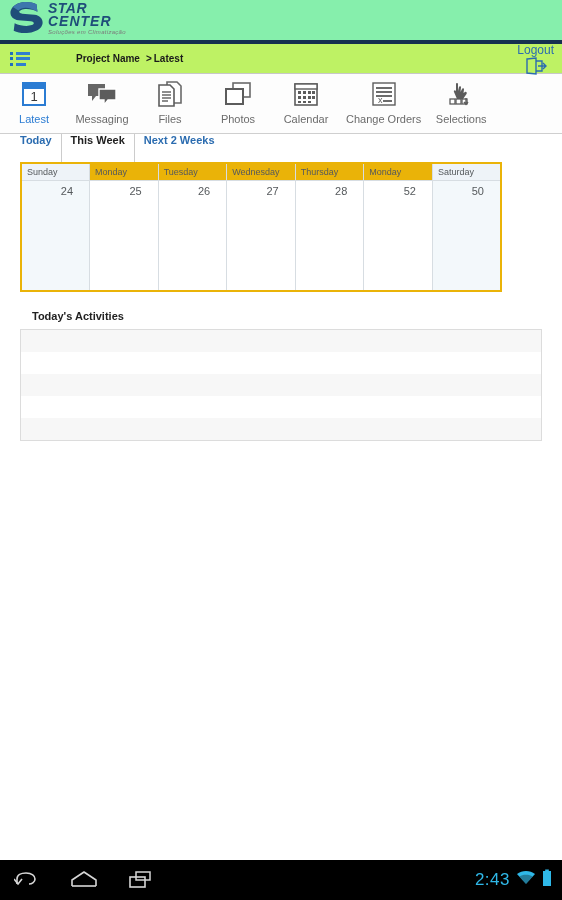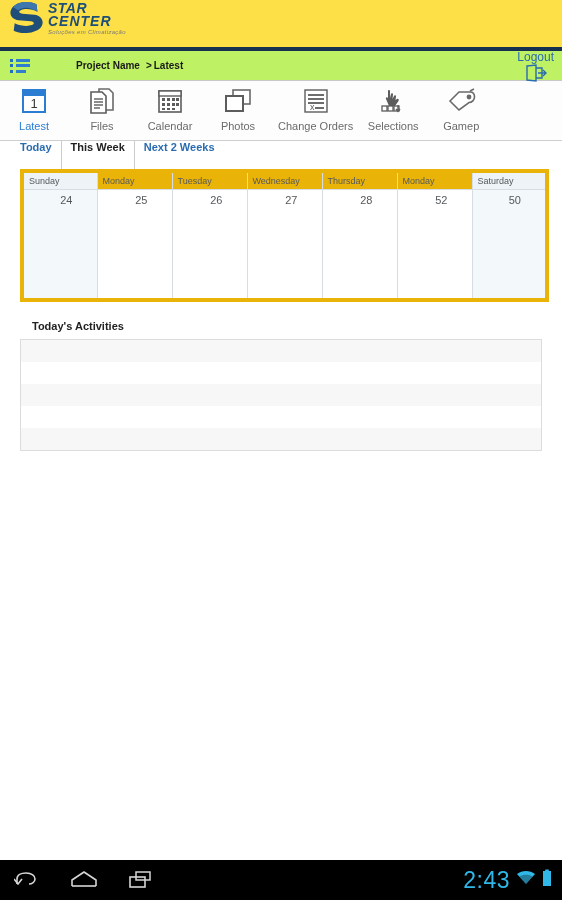--- a/index.html
+++ b/index.html
@@ -5,22 +5,22 @@
   * { margin:0; padding:0; box-sizing:border-box; }
   html, body {
     width:562px; height:900px;
     background:#ffffff;
     font-family:"Liberation Sans", sans-serif;
     overflow:hidden;
   }
 
   
   .logo-bar{
-    height:47px; width:100%;
-    background:#fde047;
+    height:40px; width:100%;
+    background:#86efac;
     position:relative;
   }
   .logo-wrap{
     position:absolute; left:8px; top:1px;
     display:flex; align-items:flex-start;
   }
   .logo-mark{ width:38px; height:33px; margin-right:2px; }
   .logo-text{ padding-top:1px; }
   .logo-line1, .logo-line2{
     font-family:"Liberation Sans", sans-serif;
@@ -93,38 +93,38 @@
     padding-left:20px; font-size:11px; font-weight:bold;
   }
   .subtab{ color:#2b6cb0; cursor:pointer; padding:0 9px; }
   .subtab:first-child{ padding-left:0; }
   .subtab.active{ color:#222222; }
   .subtab + .subtab{ border-left:1px solid #cccccc; }
 
   
   .cal{
     margin:0 20px 0 20px;
-    width:529px;
-    border:4px solid #eab308;
+    width:482px;
+    border:2px solid #eab308;
     border-collapse:collapse;
     table-layout:fixed;
   }
   .cal th{
     background:#eab308;
     border:1px solid #d7dde2;
     font-size:9px; font-weight:normal; color:#55595c;
     text-align:left; padding:3px 5px;
     height:17px;
   }
   .cal td{
     border:1px solid #d7dde2;
     height:110px;
     vertical-align:top;
     text-align:right;
-    padding:4px 24px;
+    padding:4px 16px;
     background:#ffffff;
     font-size:11px; color:#55595c;
   }
   .cal th.weekend{ background:#eef3f8; }
   .cal td.weekend{ background:#f3f8fb; }
 
   
   .act-title{
     margin:18px 0 7px 32px;
     font-size:11px; font-weight:bold; color:#222222;
@@ -143,21 +143,21 @@
     width:562px; height:40px;
     background:#000000;
     display:flex; align-items:center;
   }
   .nav-btns{ display:flex; align-items:center; margin-left:14px; gap:30px; }
   .nav-btn{ cursor:pointer; display:flex; align-items:center; justify-content:center; }
   .status-area{
     position:absolute; right:10px;
     display:flex; align-items:center; gap:6px;
   }
-  .clock{ color:#2fb8e8; font-size:23px; letter-spacing:0.5px; }
+  .clock{ color:#2fb8e8; font-size:17px; letter-spacing:0.5px; }
 </style>
 </head>
 <body>
 
 <div class="logo-bar">
   <div class="logo-wrap">
     <svg class="logo-mark" viewBox="0 0 40 34">
       <path d="M30 3 C22 -1 10 0 5 6 C0 12 3 19 11 20 L24 21 C28 21.5 28 24 25 25 C21 26.5 13 26 7 23 L6 31 C14 35 28 34 34 28 C39 22.5 36 15 28 14 L15 13 C11 12.5 11 10 14 9 C18 7.5 26 8 31 11 Z" fill="#1f4e79"></path>
       <path d="M30 3 C22 -1 10 0 5 6 L11 9.5 C15 6 22 5.5 31 11 Z" fill="#3d77ad"></path>
     </svg>
@@ -204,35 +204,54 @@
     <span class="tool-ico">
       <svg width="26" height="28" viewBox="0 0 26 28">
         <rect x="2" y="3" width="22" height="22" fill="#ffffff" stroke="#2b7cd3" stroke-width="2"></rect>
         <rect x="2" y="3" width="22" height="6" fill="#2b7cd3"></rect>
         <text x="13" y="21" font-size="13" fill="#3a3a3a" text-anchor="middle" font-family="Liberation Sans, sans-serif">1</text>
       </svg>
     </span>
     <span class="tool-lbl">Latest</span>
   </div>
 
+  <div class="tool">
+    <span class="tool-ico">
+      <svg width="30" height="26" viewBox="0 0 30 26">
+        <path d="M1 3 H18 V15 H9 L5 20 V15 H1 Z" fill="#666666"></path>
+        <path d="M12 8 H29 V19 H21 L17 24 V19 H12 Z" fill="#5c5c5c" stroke="#ffffff" stroke-width="1.4"></path>
+      </svg>
+    </span>
+    <span class="tool-lbl">Messaging</span>
+  </div>
 
   <div class="tool">
     <span class="tool-ico">
       <svg width="28" height="28" viewBox="0 0 28 28">
         <path d="M11 2 H21 L25 6 V23 H11 Z" fill="#ffffff" stroke="#6a6a6a" stroke-width="1.6"></path>
         <path d="M3 5 H14 L18 9 V26 H3 Z" fill="#ffffff" stroke="#5c5c5c" stroke-width="1.6"></path>
         <g stroke="#5c5c5c" stroke-width="1.4">
           <path d="M6 12 H15"></path>
             <path d="M6 15 H15"></path>
             <path d="M6 18 H15"></path>
             <path d="M6 21 H12"></path>
         </g>
       </svg>
     </span>
     <span class="tool-lbl">Files</span>
+  </div>
+
+  <div class="tool">
+    <span class="tool-ico">
+      <svg width="28" height="26" viewBox="0 0 28 26">
+        <rect x="9" y="2" width="17" height="14" fill="#ffffff" stroke="#6a6a6a" stroke-width="1.6"></rect>
+        <rect x="2" y="8" width="17" height="15" fill="#ffffff" stroke="#5c5c5c" stroke-width="2"></rect>
+      </svg>
+    </span>
+    <span class="tool-lbl">Photos</span>
   </div>
 
   <div class="tool">
     <span class="tool-ico">
       <svg width="26" height="26" viewBox="0 0 26 26">
         <rect x="2" y="3" width="22" height="21" fill="#ffffff" stroke="#5c5c5c" stroke-width="1.6"></rect>
         <rect x="2" y="3" width="22" height="5" fill="#ffffff" stroke="#5c5c5c" stroke-width="1.4"></rect>
         <g fill="#5c5c5c">
           <rect x="5" y="10" width="3" height="3"></rect>
             <rect x="10" y="10" width="3" height="3"></rect>
@@ -247,30 +266,20 @@
           <rect x="15" y="20" width="3" height="2"></rect>
         </g>
       </svg>
     </span>
     <span class="tool-lbl">Calendar</span>
   </div>
 
   <div class="tool">
     <span class="tool-ico">
       <svg width="28" height="26" viewBox="0 0 28 26">
-        <rect x="9" y="2" width="17" height="14" fill="#ffffff" stroke="#6a6a6a" stroke-width="1.6"></rect>
-        <rect x="2" y="8" width="17" height="15" fill="#ffffff" stroke="#5c5c5c" stroke-width="2"></rect>
-      </svg>
-    </span>
-    <span class="tool-lbl">Photos</span>
-  </div>
-
-  <div class="tool">
-    <span class="tool-ico">
-      <svg width="28" height="26" viewBox="0 0 28 26">
         <rect x="3" y="2" width="22" height="22" fill="#ffffff" stroke="#5c5c5c" stroke-width="1.4"></rect>
         <g stroke="#5c5c5c" stroke-width="1.8">
           <path d="M6 7 H22"></path>
             <path d="M6 11 H22"></path>
             <path d="M6 15 H22"></path>
             <path d="M13 20 H22"></path>
         </g>
         <text x="8" y="22" font-size="9" fill="#5c5c5c" font-family="Liberation Sans, sans-serif">x</text>
       </svg>
     </span>
@@ -285,30 +294,20 @@
           <rect x="3" y="18" width="5" height="5"></rect>
             <rect x="9" y="18" width="5" height="5"></rect>
             <rect x="15" y="18" width="5" height="5"></rect>
         </g>
         <path d="M19 17 L19 23 M17 21 L19 23.5 L21 21" stroke="#5c5c5c" stroke-width="1.4" fill="none"></path>
       </svg>
     </span>
     <span class="tool-lbl">Selections</span>
   </div>
 
-  <div class="tool">
-    <span class="tool-ico">
-      <svg width="30" height="26" viewBox="0 0 30 26">
-        <path d="M4 13 L13 4 L24 4 C27 4 28.5 6 28.5 9 C28.5 12 26 14.5 23 14.5 L13 22 Z" fill="#ffffff" stroke="#6a6a6a" stroke-width="1.6"></path>
-        <circle cx="23" cy="9" r="2.4" fill="#6a6a6a"></circle>
-        <path d="M24 3 L28 1" stroke="#6a6a6a" stroke-width="1.5"></path>
-      </svg>
-    </span>
-    <span class="tool-lbl">Gamep</span>
-  </div>
 
 </div>
 
 <div class="subtabs">
   <span class="subtab">Today</span>
   <span class="subtab active">This Week</span>
   <span class="subtab">Next 2 Weeks</span>
 </div>
 
 <table class="cal">

